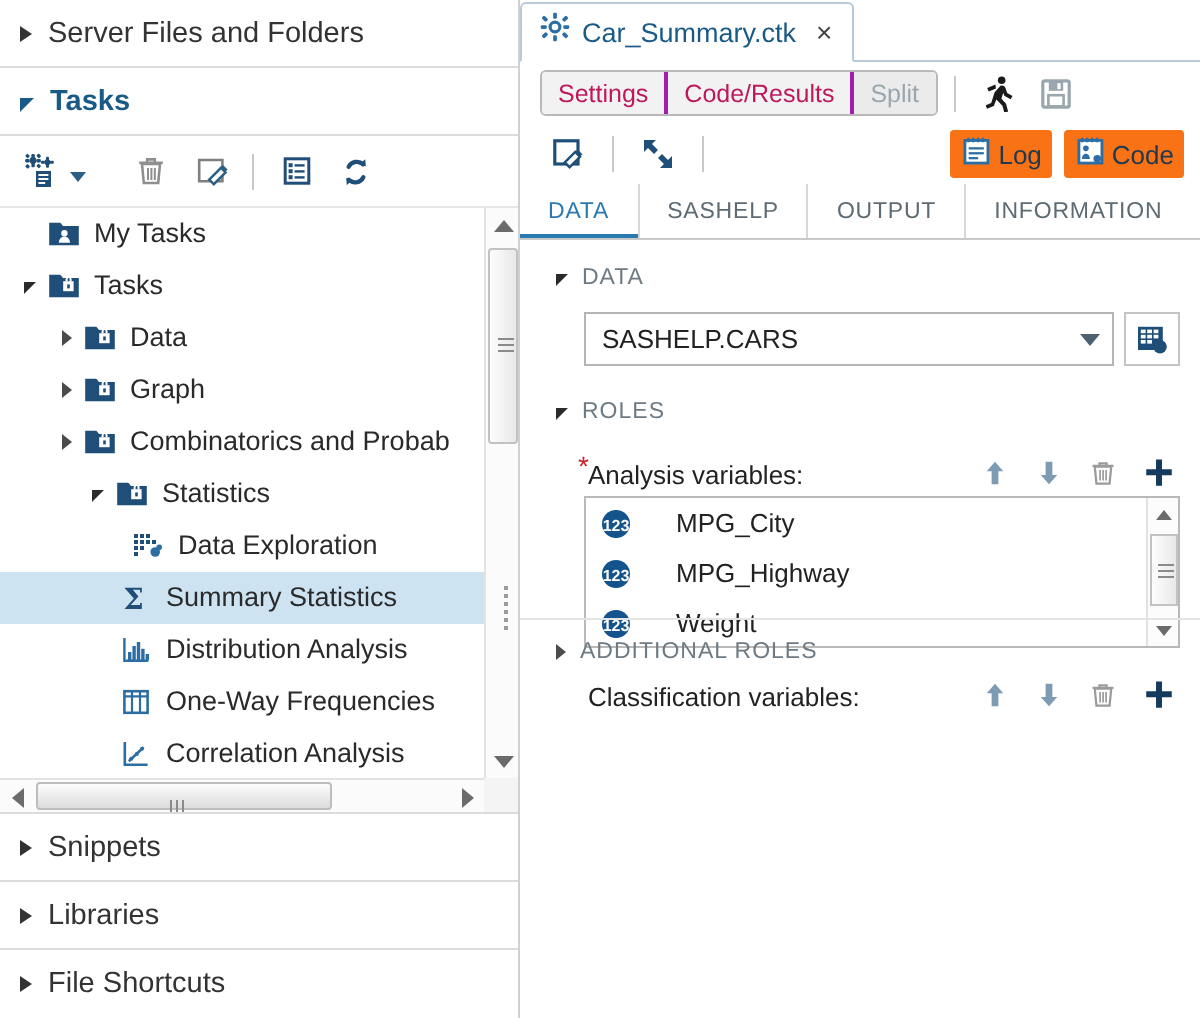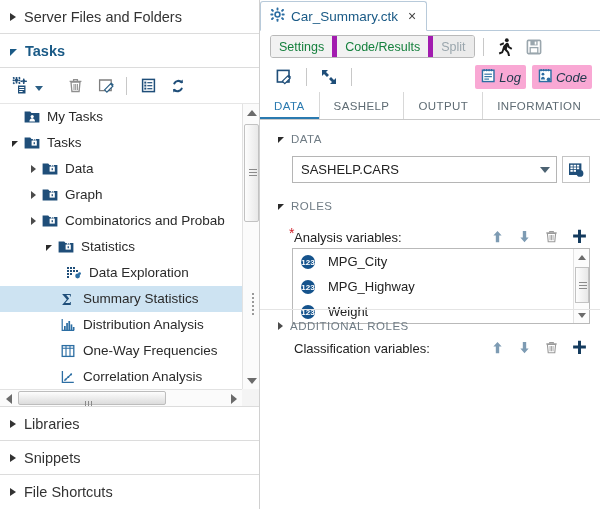--- a/index.html
+++ b/index.html
@@ -292,23 +292,23 @@
     display: flex;
     border: 1px solid #b9b9b9;
     border-radius: 3px;
     overflow: hidden;
     height: 23px;
   }
   .segbtn {
     padding: 0 8px;
     display: flex; align-items: center;
     font-size: 12.5px;
-    color: #15803d;
+    color: #be185d;
     background: #f2f2f2;
-    border-right: 5px solid #a21caf;
+    border-right: 2px solid #a21caf;
     cursor: pointer;
   }
   .segbtn:last-child { border-right: none; }
   .segbtn.disabled { color: #9aa6ad; background: #ebebeb; }
   .tb-sep2 {
     width: 1px; height: 18px; background: #c8c8c8; margin: 0 8px;
   }
 
   #toolbar2 {
     height: 30px;
@@ -316,28 +316,27 @@
     align-items: center;
     padding-left: 10px;
     background: #ffffff;
     flex: 0 0 auto;
     position: relative;
   }
   .lcbtn {
     height: 24px;
     display: flex;
     align-items: center;
-    background: #f9a8d4;
+    background: #f97316;
     border-radius: 2px;
     padding: 0 5px 0 3px;
     font-size: 13px;
     color: #20394d;
     cursor: pointer;
     margin-left: 6px;
-    font-style: italic;
   }
   .lcbtn span { margin-left: 2px; }
 
   #inner-tabs {
     height: 28px;
     display: flex;
     align-items: stretch;
     border-bottom: 1px solid #c9c9c9;
     background: #ffffff;
     flex: 0 0 auto;
@@ -451,21 +450,21 @@
   .listinner { position: absolute; top: 0; left: 0; right: 17px; bottom: 0; }
   .var-row {
     height: 25px;
     display: flex;
     align-items: center;
     padding-left: 7px;
     font-size: 13px;
     color: #222;
     cursor: pointer;
   }
-  .var-icon { width: 18px; margin-right: 10px; display: flex; align-items: center; }
+  .var-icon { width: 18px; margin-right: 20px; display: flex; align-items: center; }
   .placeholder-row {
     height: 25px;
     display: flex; align-items: center;
     padding-left: 7px;
     font-size: 13px;
     color: #9b9b9b;
   }
   .lb-vscroll {
     position: absolute;
     top: 0; right: 0; bottom: 0; width: 16px;
@@ -787,26 +786,26 @@
       <i></i>
         <i></i>
         <i></i>
         <i></i>
         <i></i>
         <i></i>
     </div>
 
     <div class="accordion-header">
       <span class="tri tri-right"></span>
-      <span>Libraries</span>
+      <span>Snippets</span>
     </div>
 
     <div class="accordion-header">
       <span class="tri tri-right"></span>
-      <span>Snippets</span>
+      <span>Libraries</span>
     </div>
 
     <div class="accordion-header" style="border-bottom:none">
       <span class="tri tri-right"></span>
       <span>File Shortcuts</span>
     </div>
   </div>
 
   <div id="right-panel">
 

